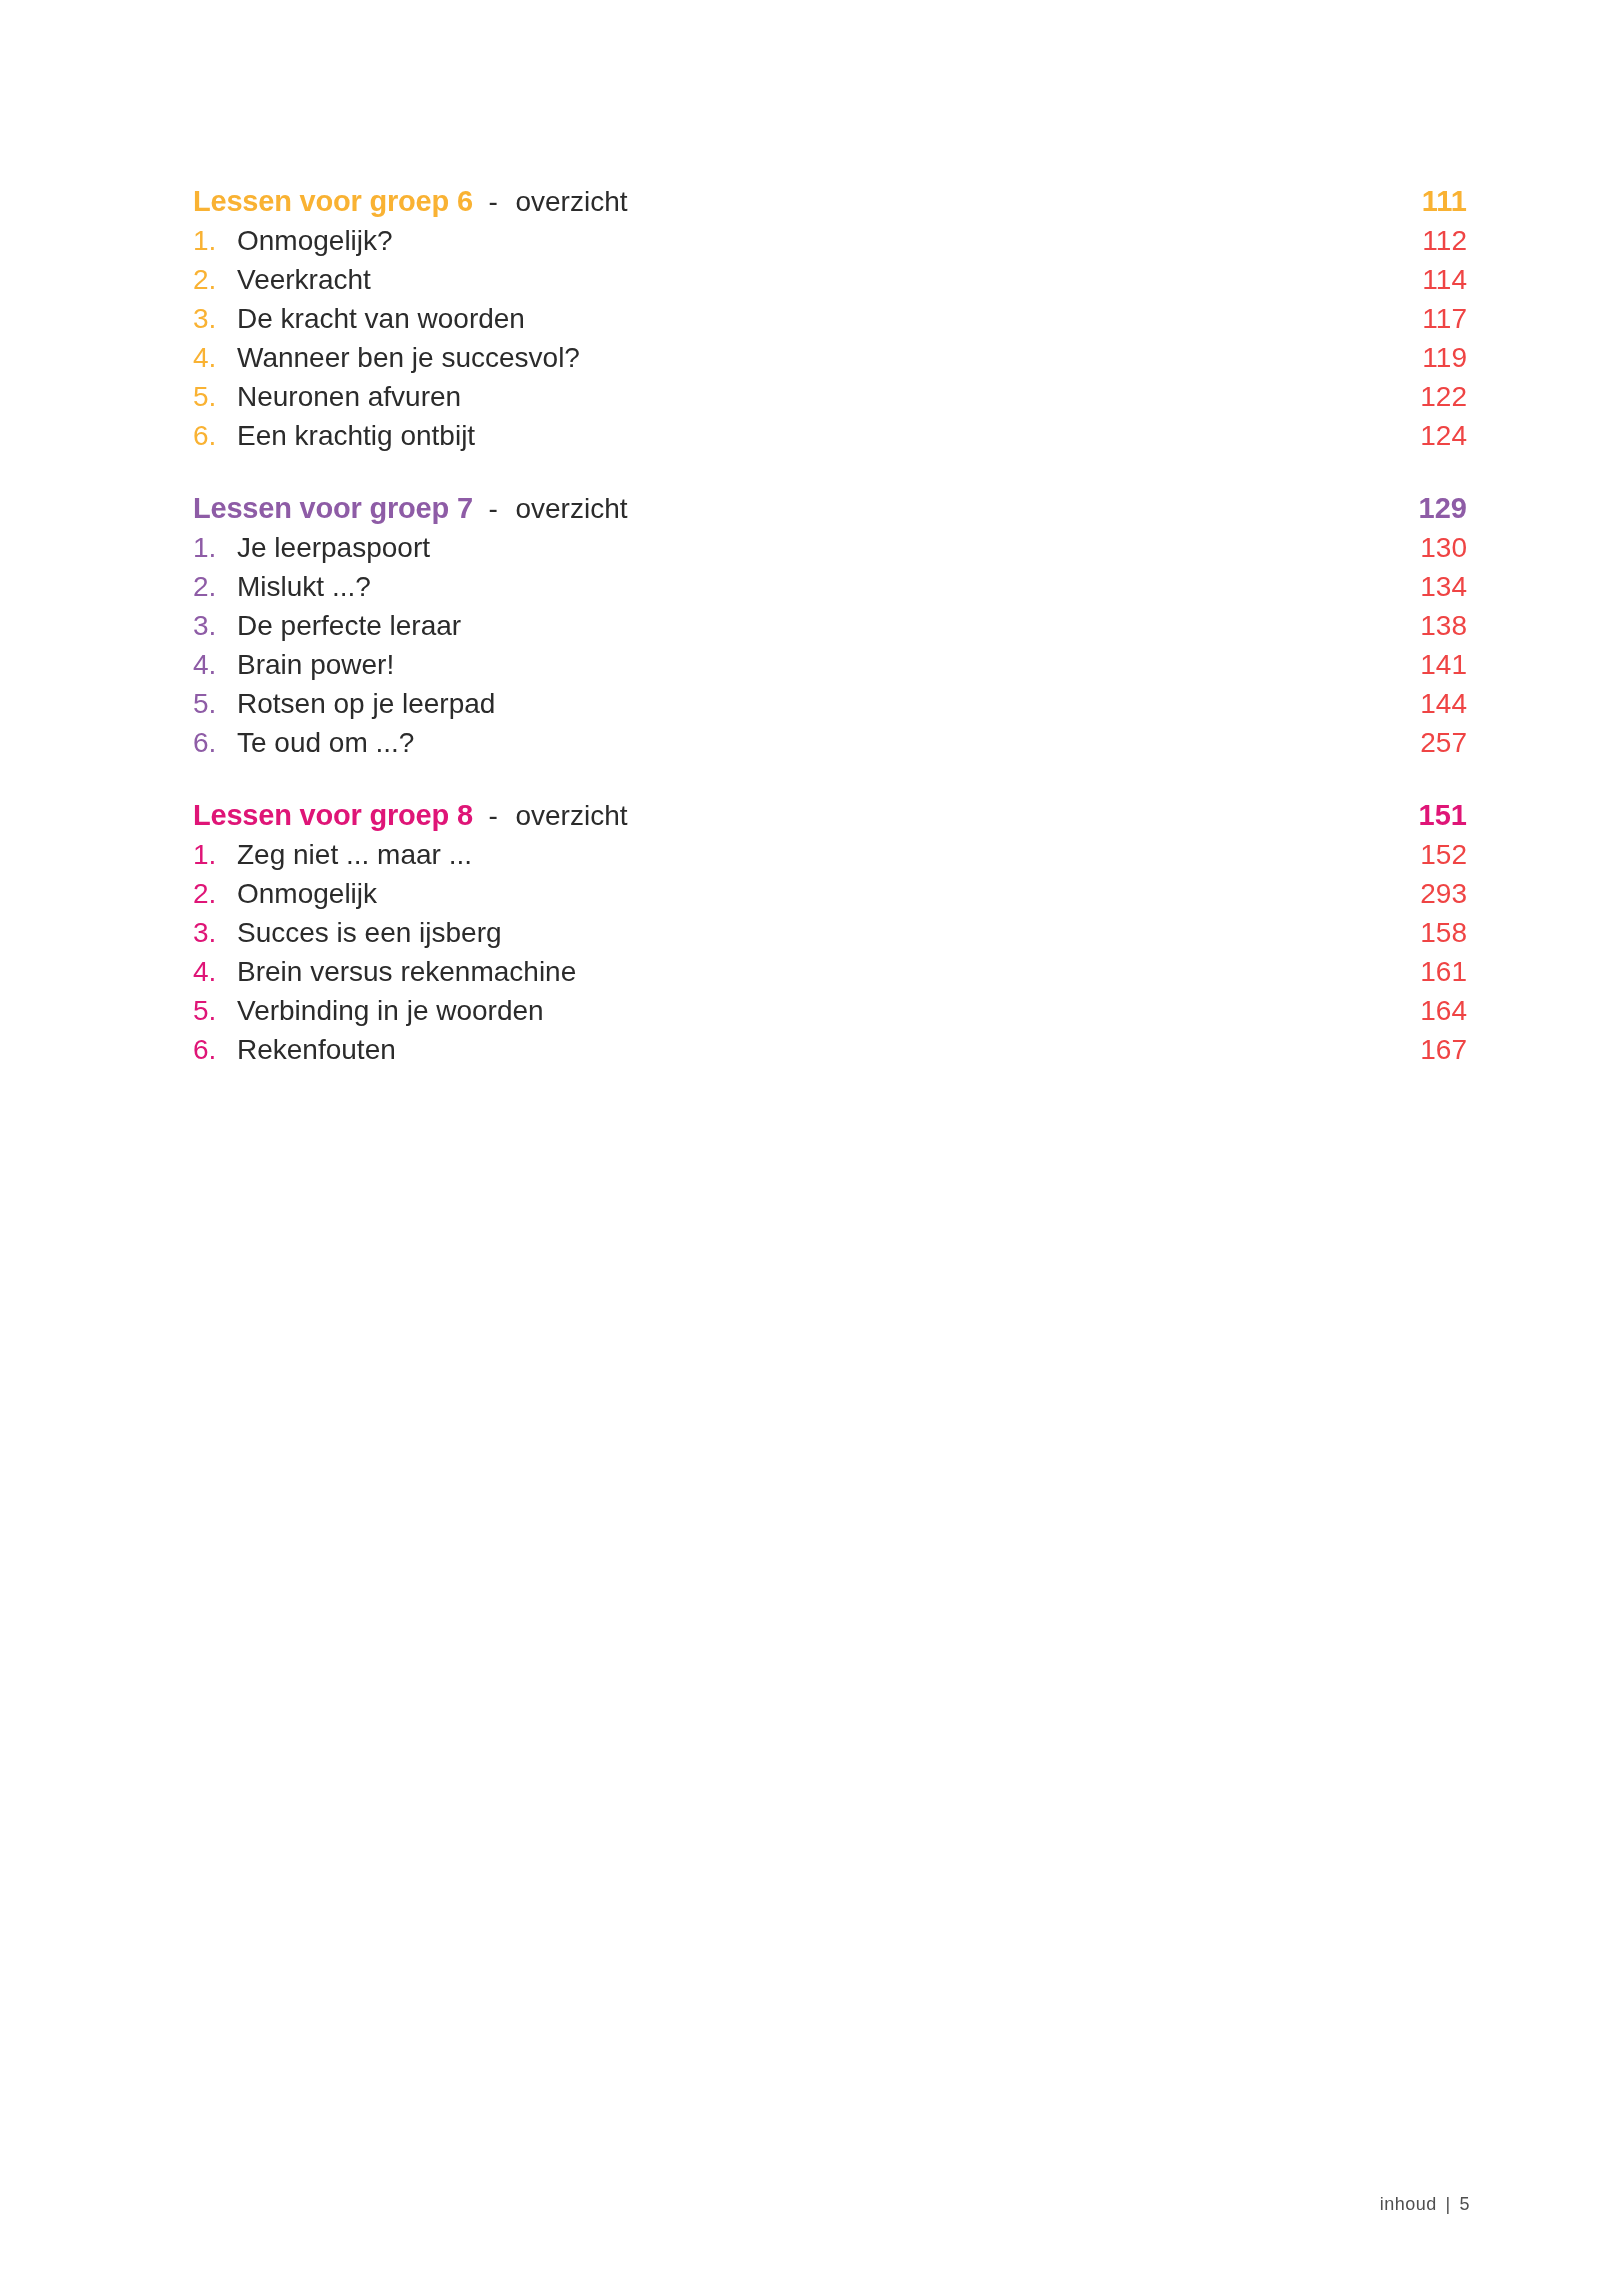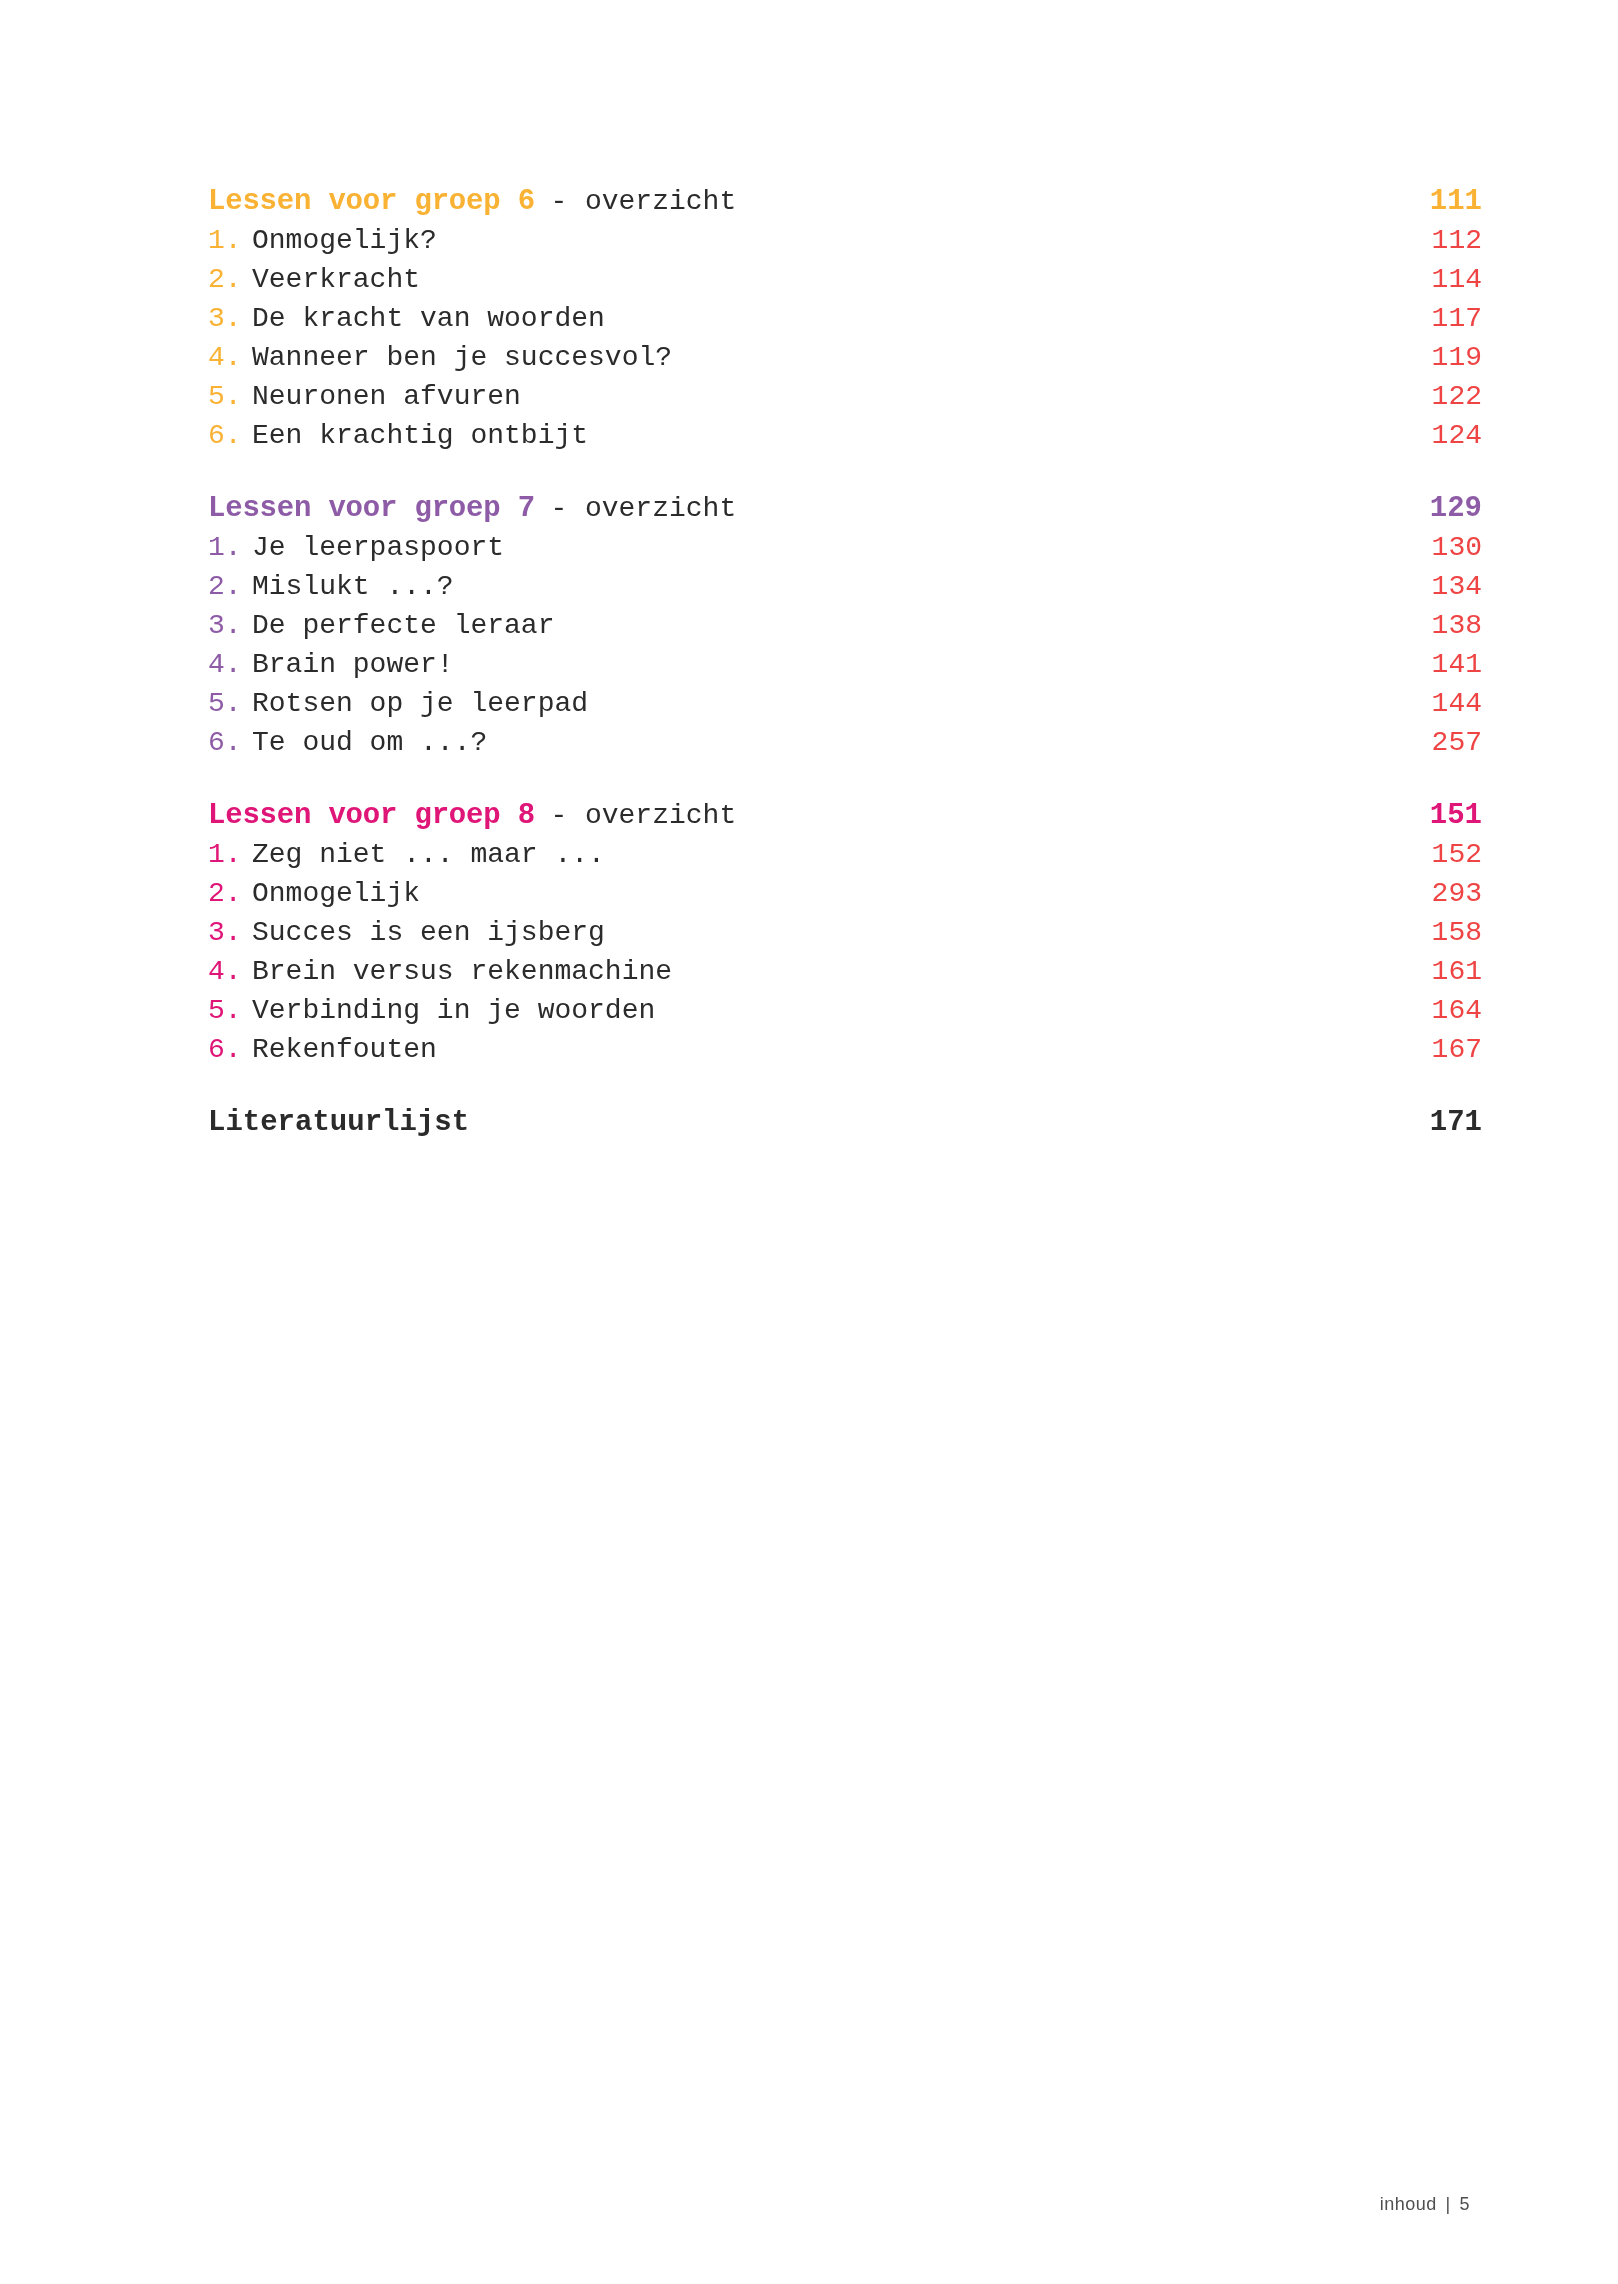--- a/index.html
+++ b/index.html
@@ -7,24 +7,23 @@
   body {
     width: 1618px;
     height: 2285px;
     position: relative;
     font-family: "Liberation Sans", sans-serif;
     color: #2b2b2b;
     overflow: hidden;
   }
   .toc {
     position: absolute;
-    left: 208px;
+    left: 193px;
     top: 182px;
     width: 1274px;
-    font-family: Liberation Mono, monospace;
   }
   .section { margin-bottom: 34px; }
   .row {
     display: flex;
     align-items: baseline;
     height: 39px;
     line-height: 39px;
     font-size: 28px;
     white-space: nowrap;
   }
@@ -187,23 +186,19 @@
       <span class="item-title">Verbinding in je woorden</span>
       <span class="item-page">164</span>
     </div>
     <div class="row">
       <span class="item-num">6.</span>
       <span class="item-title">Rekenfouten</span>
       <span class="item-page">167</span>
     </div>
   </div>
 
-  <div class="row literature-row">
-    <span class="lit-title">Literatuurlijst</span>
-    <span class="lit-page">171</span>
-  </div>
 
 </div>
 
 <div class="footer">
   <span>inhoud</span><span class="pipe">|</span><span>5</span>
 </div>
 
 
 </body></html>

